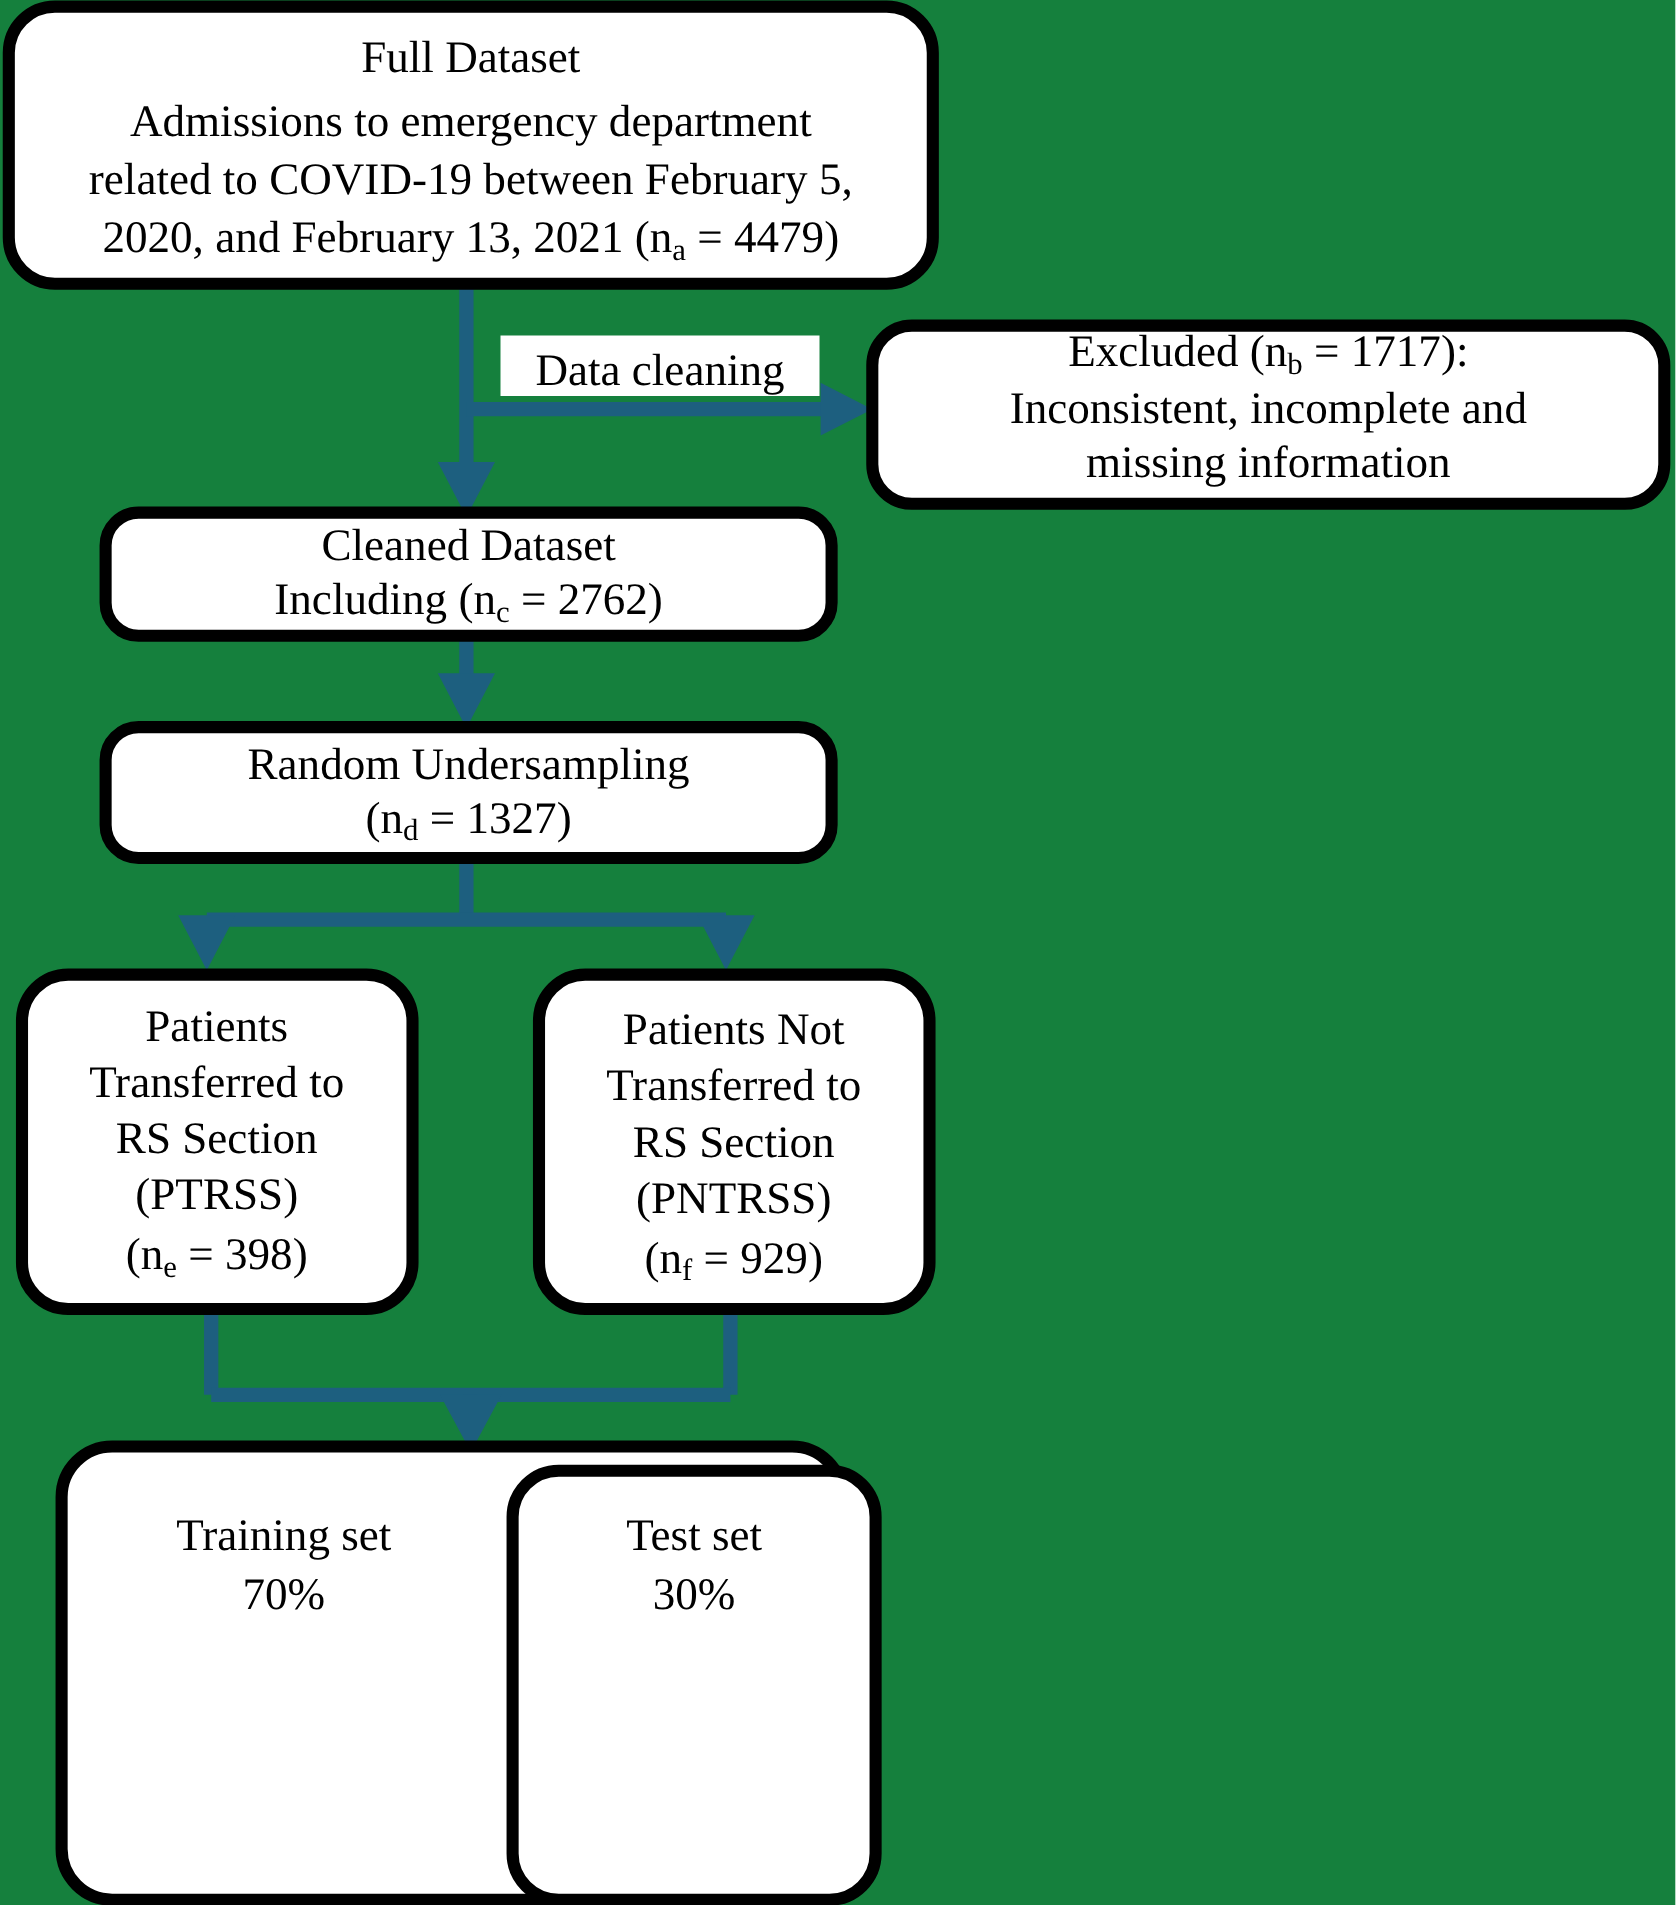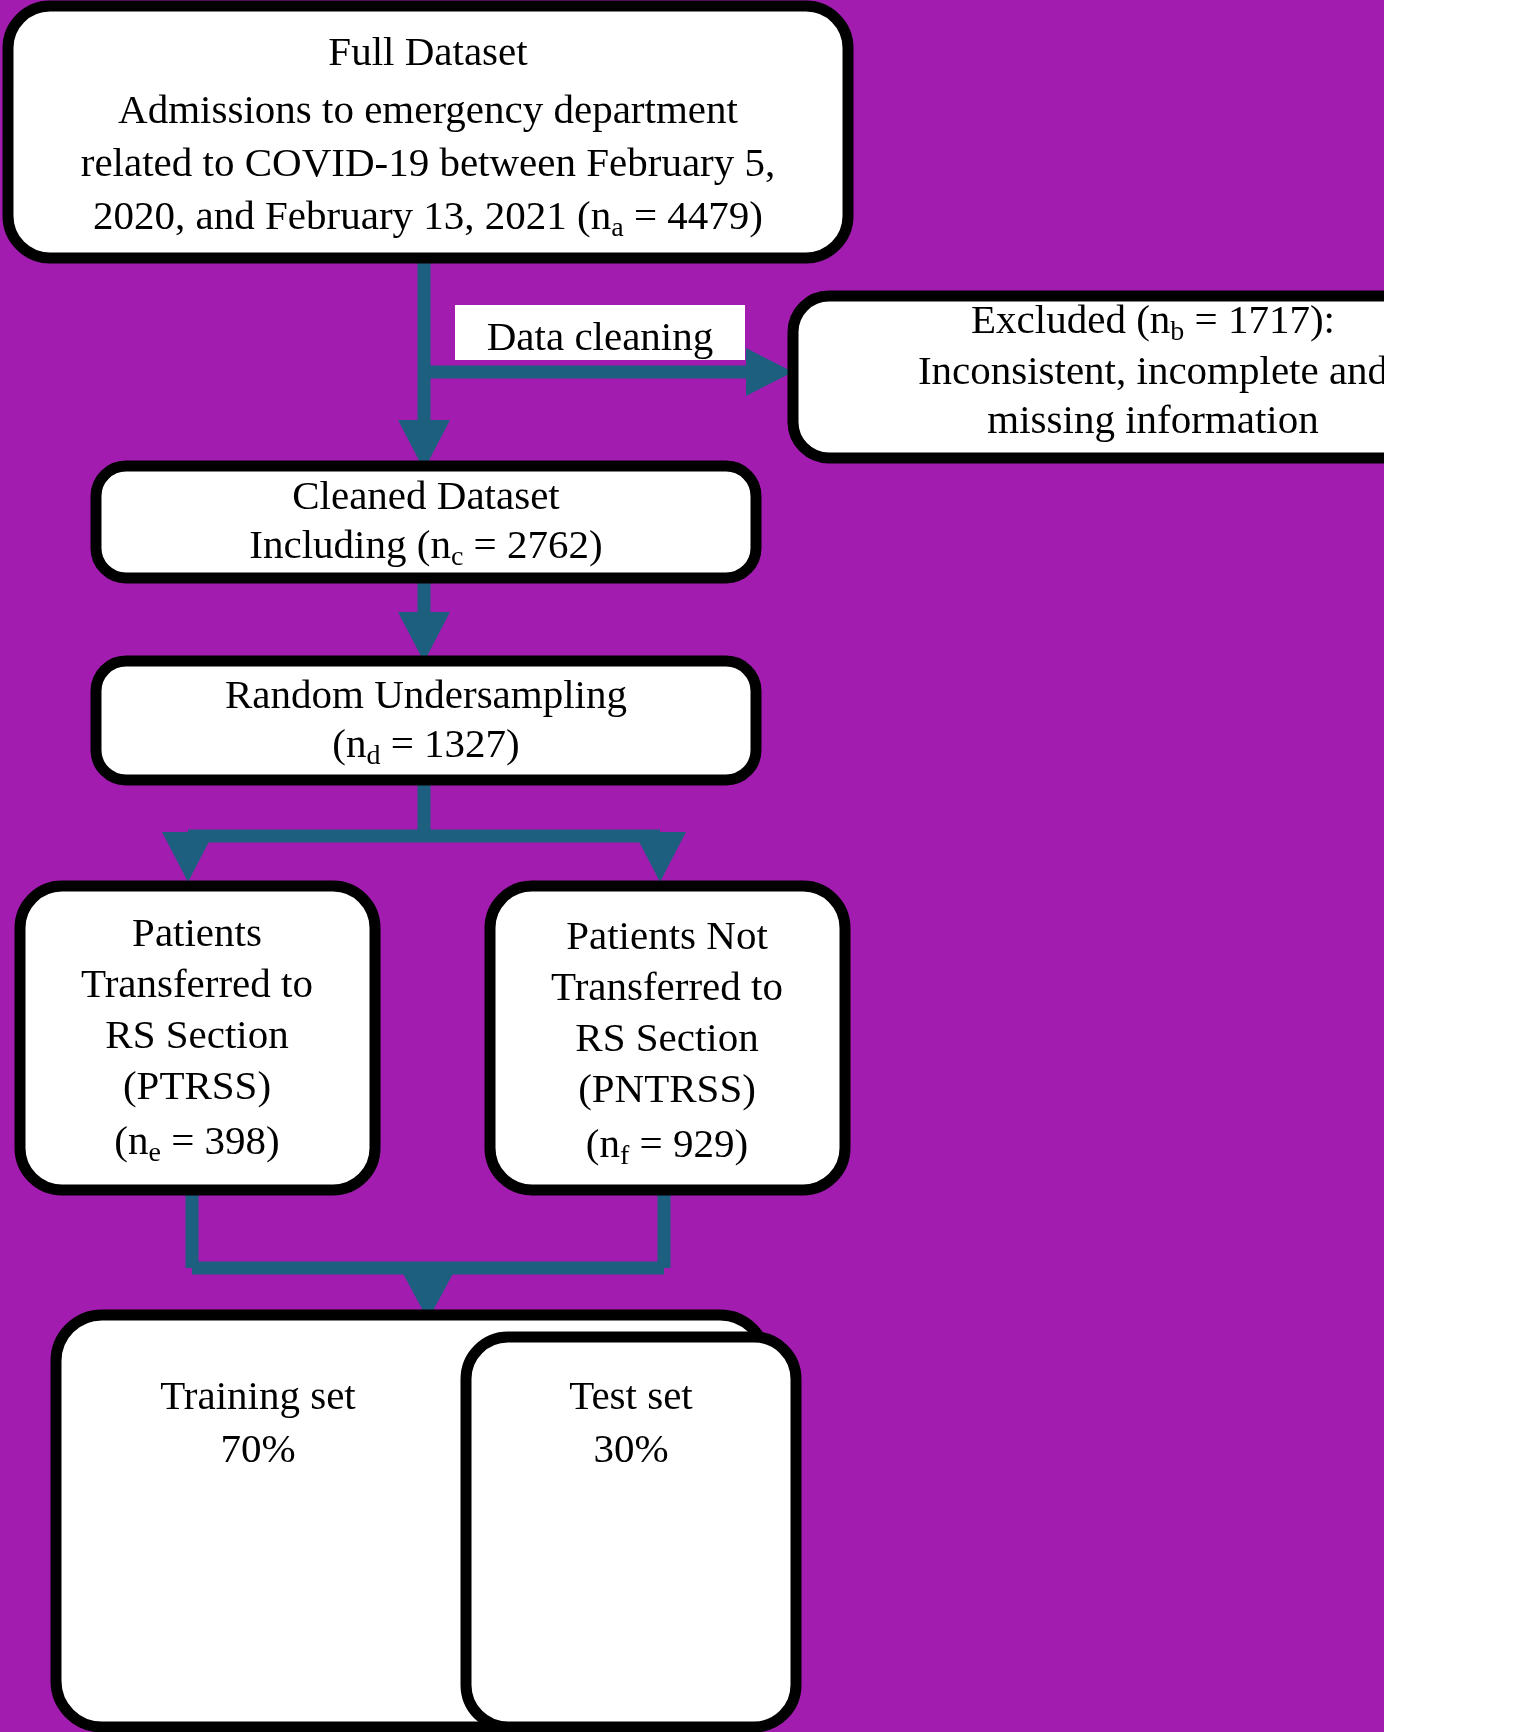--- a/index.html
+++ b/index.html
@@ -5,23 +5,23 @@
   html, body {
     margin: 0;
     padding: 0;
     background: #ffffff;
   }
   body {
     font-family: "Liberation Serif", "DejaVu Serif", serif;
   }
   #canvas {
     position: relative;
-    width: 1384px;
+    width: 1523px;
     height: 1732px;
-    background: #a21caf;
+    background: #15803d;
     overflow: hidden;
   }
   #flow {
     position: absolute;
     top: 0;
     left: 0;
     width: 1524px;
     height: 1732px;
   }
   .node-box {

